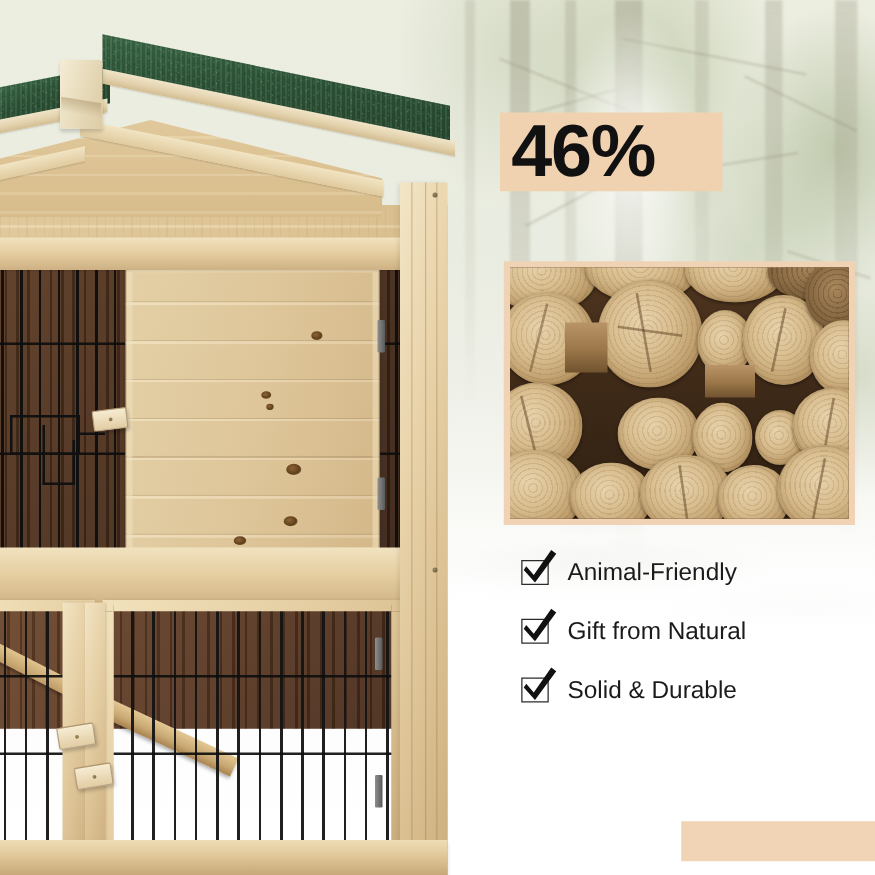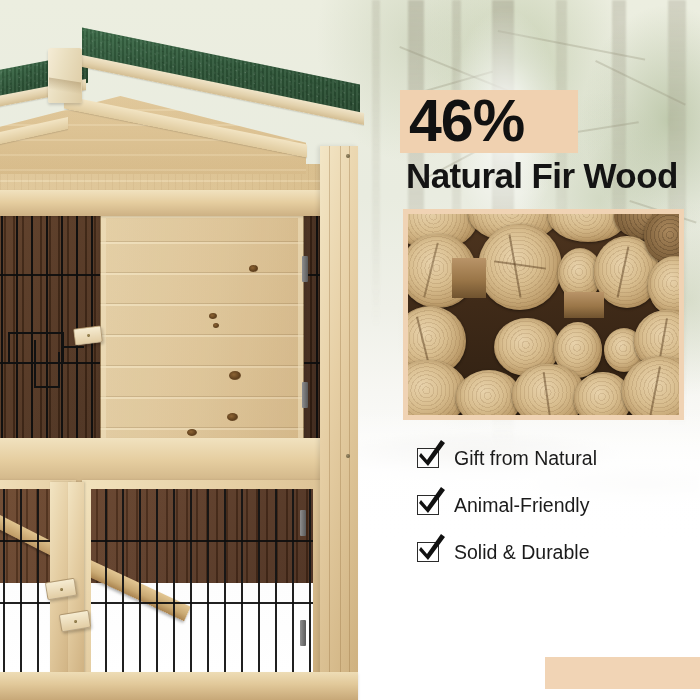--- a/index.html
+++ b/index.html
@@ -481,21 +481,20 @@
       <div class="screw" style="left:26px;top:8px;"></div>
       <div class="screw" style="left:26px;top:308px;"></div>
       <div class="screw" style="left:26px;top:540px;"></div>
     </div>
 
     <div class="skirt"></div>
   </div>
 
   <div class="headline-band"></div>
   <div class="headline-pct">46%</div>
-  <div class="headline-sub">Natural Fir Wood</div>
 
   <div class="photo-frame">
     <div class="photo">
       <div class="photo-bg"></div>
 
       <div class="log" style="left:-16px;top:-26px;width:86px;height:62px;"></div>
       <div class="log" style="left:60px;top:-30px;width:92px;height:58px;"></div>
       <div class="log" style="left:140px;top:-24px;width:80px;height:52px;"></div>
       <div class="log dark" style="left:206px;top:-20px;width:70px;height:46px;"></div>
 
@@ -532,45 +531,45 @@
         <div class="crack" style="left:34px;top:8px;width:1.6px;height:48px;transform:rotate(-8deg);"></div>
       </div>
       <div class="log" style="left:166px;top:158px;width:58px;height:54px;"></div>
       <div class="log" style="left:214px;top:142px;width:78px;height:70px;">
         <div class="crack" style="left:32px;top:10px;width:1.6px;height:52px;transform:rotate(11deg);"></div>
       </div>
     </div>
   </div>
 
   <div class="features">
+
+    <div class="feature-row">
+      <span class="cbox">
+        <svg width="26" height="30" viewBox="0 0 26 30" aria-hidden="true">
+          <path d="M2 13 L8 20 L22 0 L26 3 L9 26 L0 16 Z" fill="#111111"></path>
+        </svg>
+      </span>
+      <span class="feature-label">Animal-Friendly</span>
+    </div>
 
     <div class="feature-row">
       <span class="cbox">
         <svg width="26" height="30" viewBox="0 0 26 30" aria-hidden="true">
           <path d="M2 13 L8 20 L22 0 L26 3 L9 26 L0 16 Z" fill="#111111"></path>
         </svg>
       </span>
       <span class="feature-label">Gift from Natural</span>
     </div>
 
     <div class="feature-row">
       <span class="cbox">
         <svg width="26" height="30" viewBox="0 0 26 30" aria-hidden="true">
           <path d="M2 13 L8 20 L22 0 L26 3 L9 26 L0 16 Z" fill="#111111"></path>
         </svg>
       </span>
-      <span class="feature-label">Animal-Friendly</span>
-    </div>
-
-    <div class="feature-row">
-      <span class="cbox">
-        <svg width="26" height="30" viewBox="0 0 26 30" aria-hidden="true">
-          <path d="M2 13 L8 20 L22 0 L26 3 L9 26 L0 16 Z" fill="#111111"></path>
-        </svg>
-      </span>
       <span class="feature-label">Solid &amp; Durable</span>
     </div>
 
 
   </div>
 
   <div class="corner-bar"></div>
 
 </div>
 

